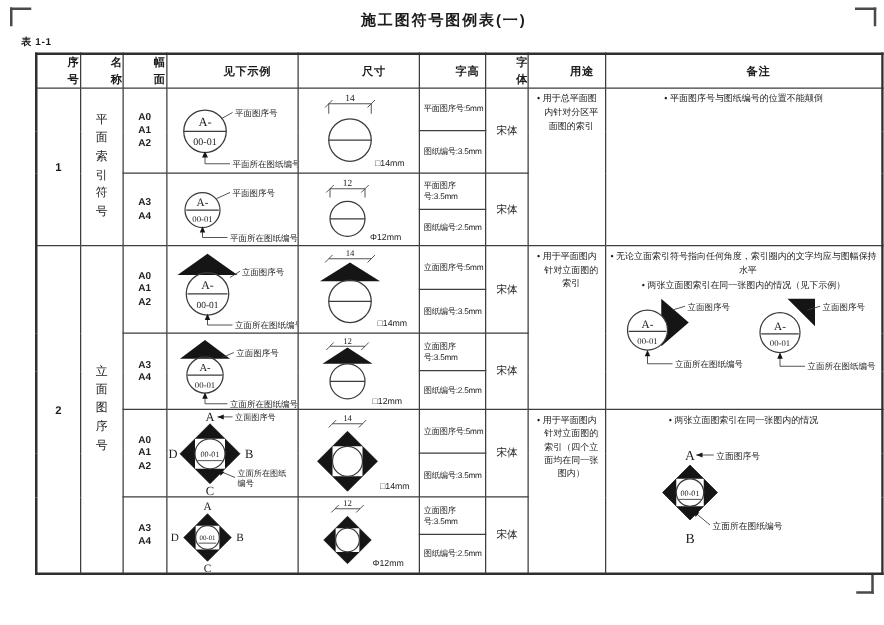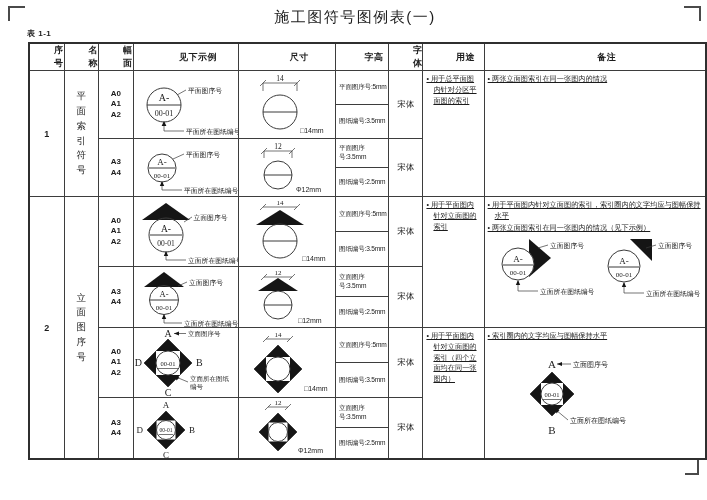--- a/index.html
+++ b/index.html
@@ -3,34 +3,34 @@
 <meta charset="utf-8">
 <style>
   html,body{margin:0;padding:0;}
   body{width:707px;height:500px;background:#ffffff;position:relative;
        font-family:"Liberation Sans",sans-serif;color:#1c1c1c;overflow:hidden;}
   .crop{position:absolute;}
   .crop.tl{left:8px;top:6px;width:15px;height:13px;border-left:2px solid #4a4a4a;border-top:2px solid #4a4a4a;}
   .crop.tr{left:684px;top:6px;width:15px;height:13px;border-right:2px solid #4a4a4a;border-top:2px solid #4a4a4a;}
   .crop.br{left:685px;top:459px;width:12px;height:14px;border-right:2px solid #4a4a4a;border-bottom:2px solid #4a4a4a;}
   .title{position:absolute;left:28px;top:8px;width:654px;text-align:center;
-         font-size:15px;font-weight:normal;letter-spacing:1.5px;}
-  .doclabel{position:absolute;left:27px;top:28px;font-size:8px;font-weight:bold;letter-spacing:.5px;}
+         font-size:12px;font-weight:bold;letter-spacing:1.5px;}
+  .doclabel{position:absolute;left:17px;top:28px;font-size:8px;font-weight:bold;letter-spacing:.5px;}
   table.legend{position:absolute;left:28px;top:42px;border-collapse:collapse;table-layout:fixed;
                border:2px solid #2f2f2f;}
   td{border:1px solid #3d3d3d;padding:0;text-align:center;vertical-align:middle;overflow:hidden;}
   td.hdr{font-size:9px;font-weight:bold;letter-spacing:.5px;padding-left:24px;}
   tr.rh26{height:26px}tr.rh29{height:29px}tr.rh30{height:30px}tr.rh31{height:31px}
   tr.rh34{height:34px}tr.rh35{height:35px}
   .no{font-size:9px;font-weight:bold;}
   .vname{font-size:9.5px;font-weight:normal;width:12px;margin:0 auto;line-height:1.55;word-break:break-all;}
   .fmt{font-size:8px;font-weight:bold;line-height:1.3;white-space:pre-line;}
   .hcell{font-size:6.6px;text-align:left;padding-left:3px;letter-spacing:-0.2px;}
   .fontcell{font-size:8.5px;}
-  .usage,.remark{vertical-align:top;text-align:left;font-size:7.2px;line-height:1.5;padding:3px 3px 0 3px;text-decoration:underline;}
+  .usage,.remark{vertical-align:top;text-align:center;font-size:7.2px;line-height:1.5;padding:3px 3px 0 3px;}
   .bullet{padding-left:7px;text-indent:-7px;margin-bottom:1px;}
   .exrow{display:flex;gap:8px;padding-left:6px;margin-top:3px;}
   svg{display:block;margin:0 auto;}
   .ln{stroke:#3b3b3b;stroke-width:1;fill:none;}
   .thin{stroke:#3b3b3b;stroke-width:0.7;fill:none;}
   .blk{fill:#151515;stroke:none;}
   .wcirc{fill:#ffffff;stroke:#3b3b3b;stroke-width:1;}
   text{fill:#1c1c1c;font-family:"Liberation Serif",serif;}
   text.cjk{font-family:"Liberation Sans",sans-serif;}
 </style>
@@ -105,21 +105,21 @@
       <line x1="23" y1="40" x2="57" y2="40" class="ln"></line>
       <text class="cjk" x="60" y="61" font-size="7">□14mm</text>
     </svg>
   </td>
   <td class="hcell">平面图序号:5mm</td>
   <td rowspan="2" class="fontcell">宋体</td>
   <td rowspan="4" class="usage">
     <div class="bullet">• 用于总平面图内针对分区平面图的索引</div>
   </td>
   <td rowspan="4" class="remark">
-    <div class="bullet">• 两张立面图索引在同一张图内的情况</div>
+    <div class="bullet">• 平面图序号与图纸编号的位置不能颠倒</div>
   </td>
 </tr>
 <tr class="rh34">
   <td class="hcell">图纸编号:3.5mm</td>
 </tr>
 
 <tr class="rh29">
   <td rowspan="2">
     <div class="fmt">A3
 A4</div>
@@ -192,21 +192,21 @@
       <line x1="23" y1="43" x2="57" y2="43" class="ln"></line>
       <text class="cjk" x="62" y="63" font-size="7">□14mm</text>
     </svg>
   </td>
   <td class="hcell">立面图序号:5mm</td>
   <td rowspan="2" class="fontcell">宋体</td>
   <td rowspan="4" class="usage">
     <div class="bullet">• 用于平面图内针对立面图的索引</div>
   </td>
   <td rowspan="4" class="remark">
-    <div class="bullet">• 用于平面图内针对立面图的索引，索引圈内的文字均应与图幅保持水平</div>
+    <div class="bullet">• 无论立面索引符号指向任何角度，索引圈内的文字均应与图幅保持水平</div>
     <div class="bullet">• 两张立面图索引在同一张图内的情况（见下示例）</div>
     <div class="exrow">
       <svg width="100" height="72" viewBox="0 0 100 72">
         <polygon points="35,3 35,41 57,22" class="blk"></polygon>
         <circle cx="24" cy="28" r="16" class="wcirc"></circle>
         <line x1="9" y1="29" x2="39" y2="29" class="ln"></line>
         <text x="24" y="26" font-size="9" text-anchor="middle">A-</text>
         <text x="24" y="39" font-size="7" text-anchor="middle">00-01</text>
         <line x1="44" y1="12" x2="54" y2="9" class="thin"></line>
         <text class="cjk" x="56" y="12" font-size="6.8">立面图序号</text>
@@ -314,21 +314,21 @@
       <circle cx="38" cy="40" r="12" class="wcirc"></circle>
       <text class="cjk" x="64" y="62" font-size="7">□14mm</text>
     </svg>
   </td>
   <td class="hcell">立面图序号:5mm</td>
   <td rowspan="2" class="fontcell">宋体</td>
   <td rowspan="4" class="usage">
     <div class="bullet">• 用于平面图内针对立面图的索引（四个立面均在同一张图内）</div>
   </td>
   <td rowspan="4" class="remark">
-    <div class="bullet">• 索引圈内的文字均应与图幅保持水平</div>
+    <div class="bullet">• 两张立面图索引在同一张图内的情况</div>
     <svg width="160" height="96" viewBox="0 0 160 96" style="margin:2px 0 0 22px">
       <text x="42" y="24" font-size="11" text-anchor="middle">A</text>
       <line x1="47" y1="20" x2="61" y2="20" class="thin"></line>
       <polygon points="47,20 52,18 52,22" class="blk"></polygon>
       <text class="cjk" x="63" y="23" font-size="7">立面图序号</text>
       <path d="M42,28 L64,50 L42,72 L20,50 Z" class="thin"></path>
       <polygon points="42,28 31,39 53,39" class="blk"></polygon>
       <polygon points="64,50 53,39 53,61" class="blk"></polygon>
       <polygon points="42,72 53,61 31,61" class="blk"></polygon>
       <polygon points="20,50 31,39 31,61" class="blk"></polygon>

